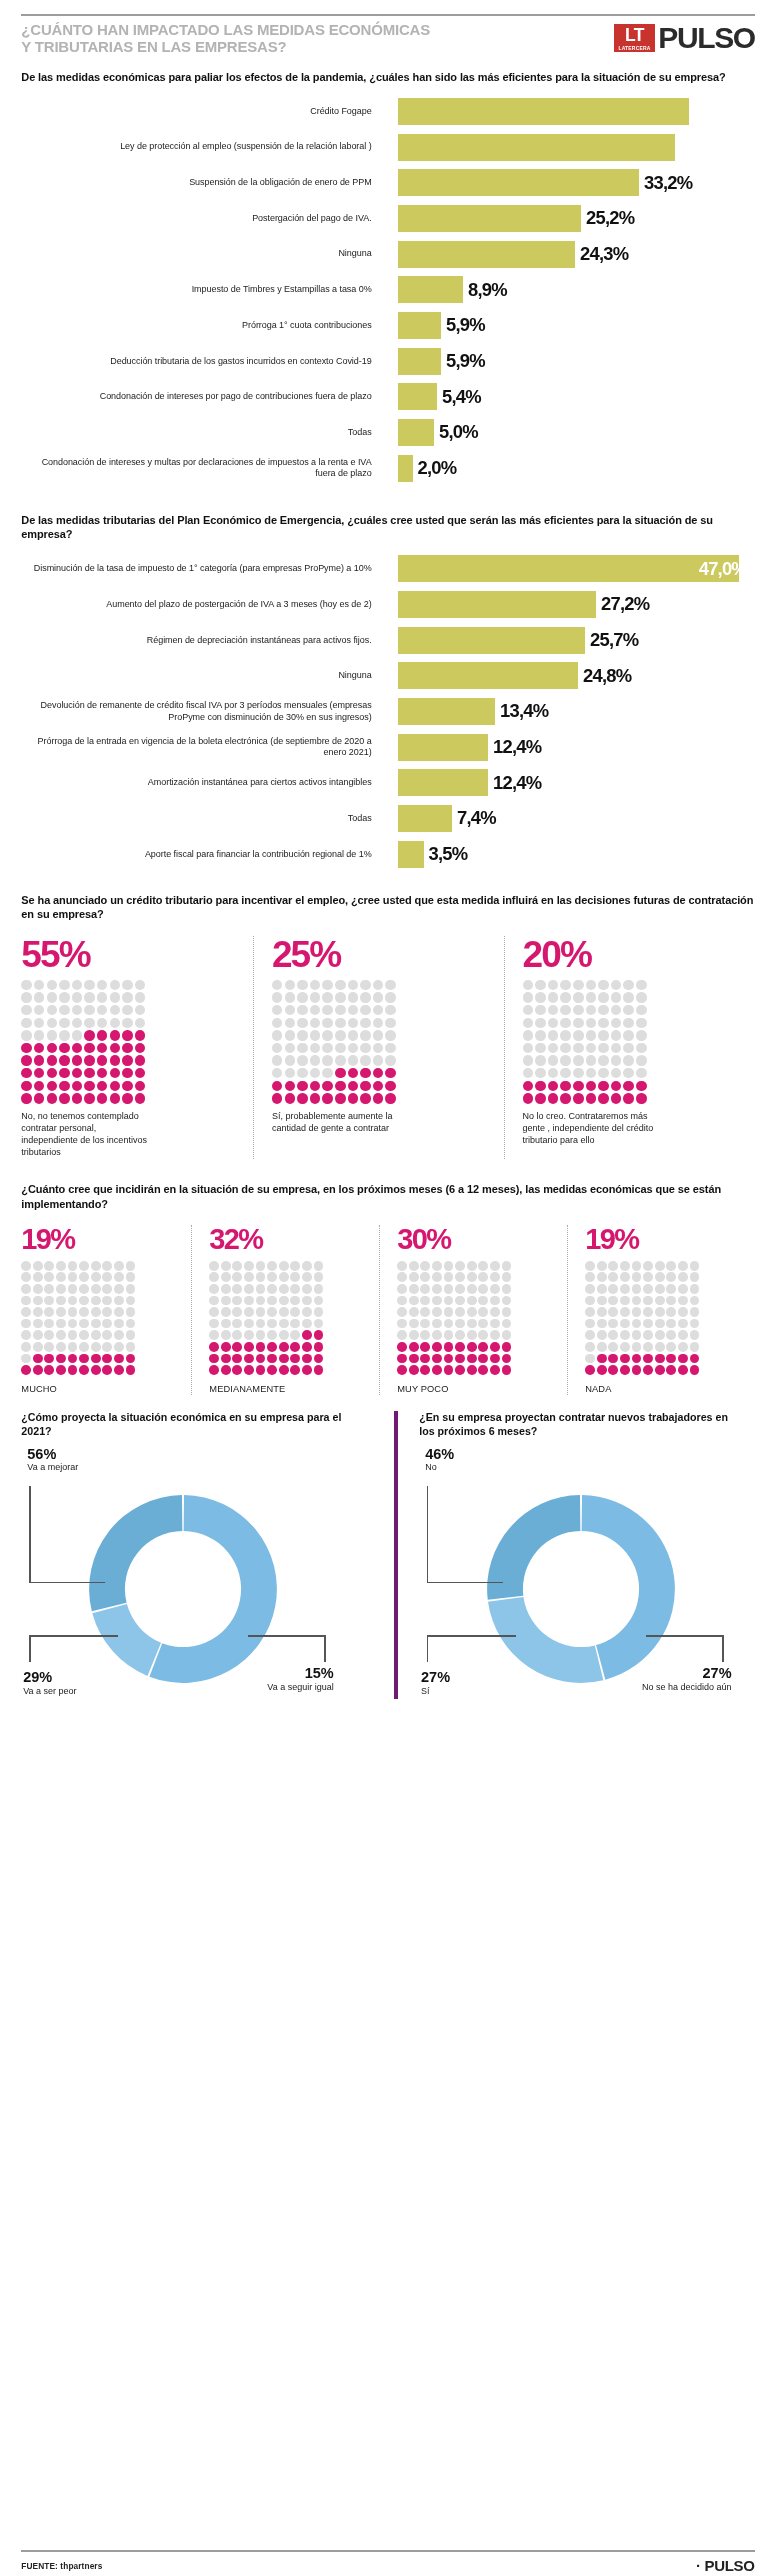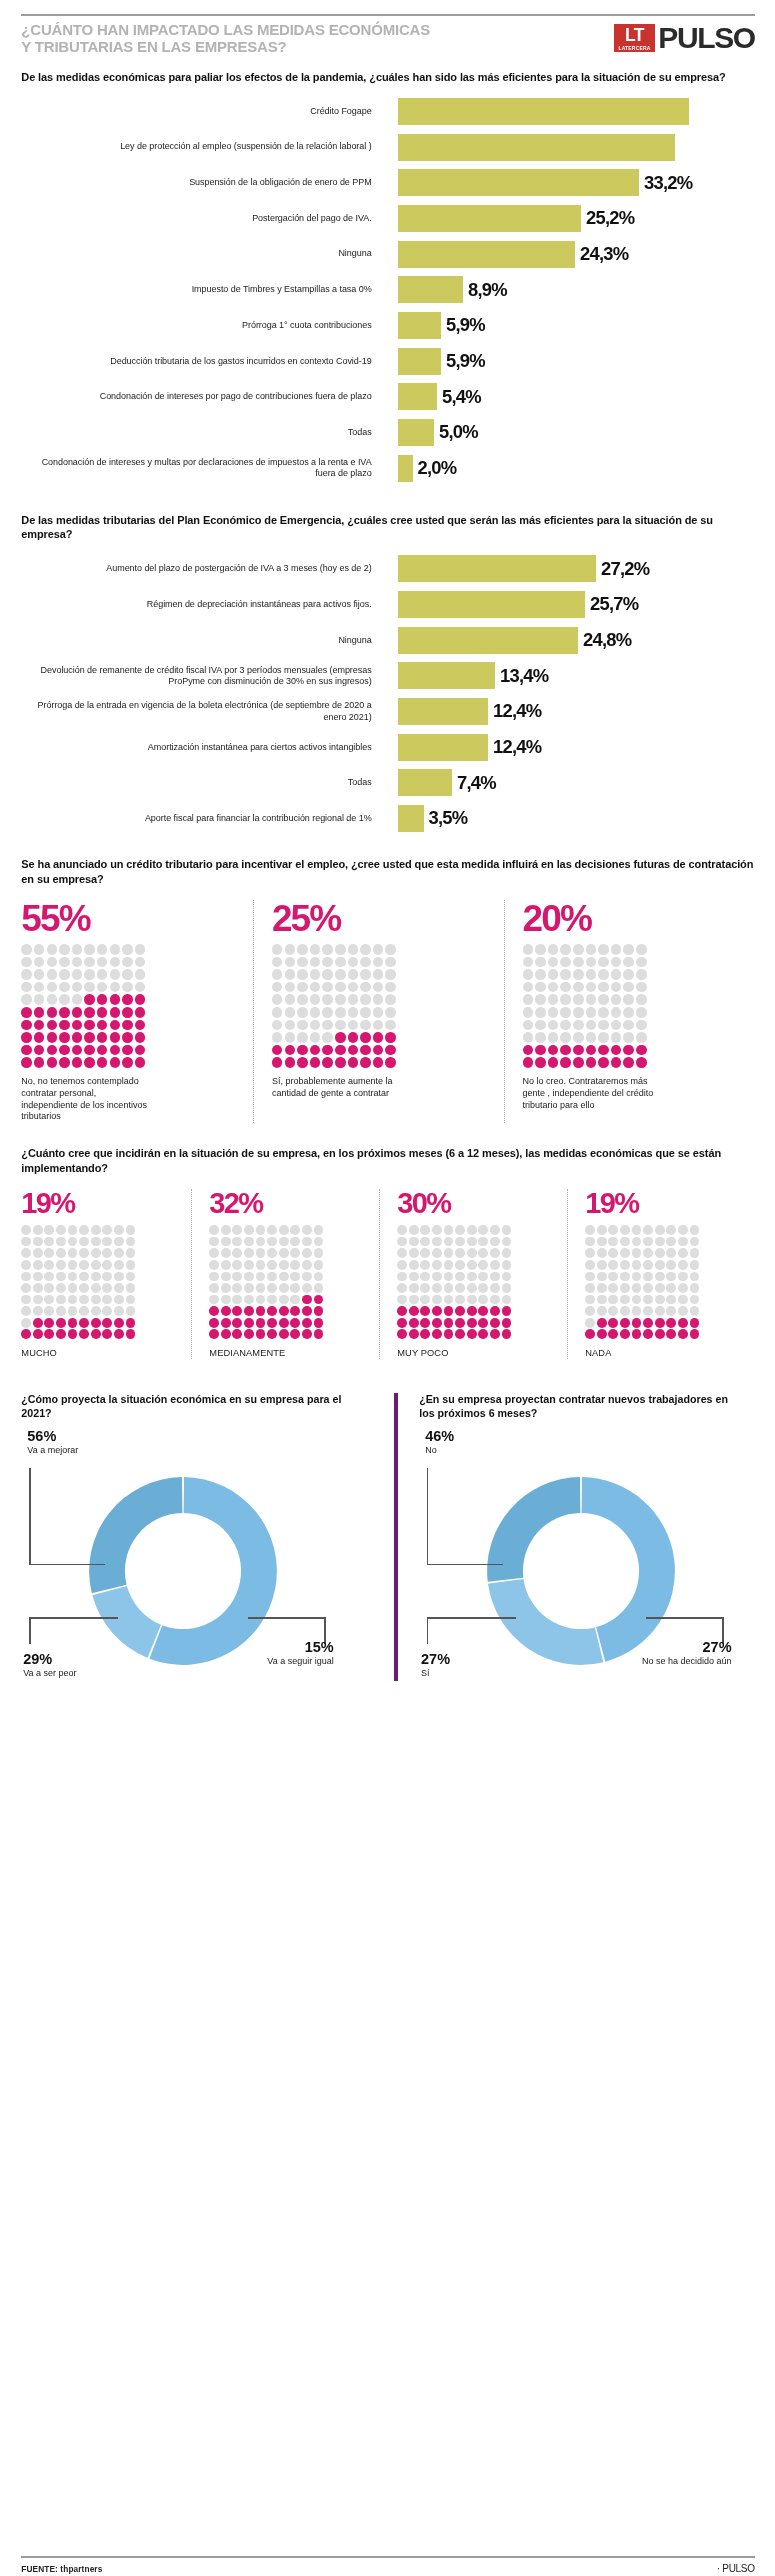--- a/index.html
+++ b/index.html
@@ -175,21 +175,21 @@
     max-width: 131px;
   }
   .dot-cap.bold {
     font-weight: normal;
     font-size: 9.3px;
     letter-spacing: 0.1px;
   }
 
   
   .donutsec {
-    margin-top: 34px;
+    margin-top: 16px;
     display: flex;
     gap: 37px;
   }
   .donutcol {
     flex: 1 1 0;
     position: relative;
     padding-right: 11.6px;
   }
   .donutcol + .donutcol {
     border-left: 4px solid #701a75;
@@ -229,21 +229,21 @@
     line-height: 1.2;
   }
   .cal-bl {
     position: absolute;
     left: 1.9px;
     bottom: 1.9px;
   }
   .cal-br {
     position: absolute;
     right: 11.6px;
-    bottom: 14px;
+    bottom: 6px;
     text-align: right;
   }
   .leader { position: absolute; background: #555555; }
 
   
   .footer {
     position: absolute;
     left: 21.3px;
     right: 21.3px;
     bottom: 15.5px;
@@ -255,22 +255,22 @@
     align-items: center;
     margin-top: 4.8px;
   }
   .footer-src {
     font-size: 8.3px;
     font-weight: bold;
     color: #222222;
     letter-spacing: 0.1px;
   }
   .footer-logo {
-    font-size: 10px;
-    font-weight: normal;
+    font-size: 15px;
+    font-weight: bold;
     color: #222222;
     letter-spacing: -0.3px;
   }
 </style>
 </head>
 <body>
 
 <div id="page">
 
   <div class="rule-top"></div>
@@ -361,20 +361,27 @@
         <div class="bar-label">Condonación de intereses y multas por declaraciones de impuestos a la renta e IVA fuera de plazo</div>
         <div class="bar-track">
           <div class="bar-fill" style="width: 14.5px; background: rgb(204, 202, 95);"></div>
           <div class="bar-val outside">2,0%</div>
         </div>
       </div>
     </div>
 
   <div class="question q2">De las medidas tributarias del Plan Económico de Emergencia, ¿cuáles cree usted que serán las más eficientes para la situación de su empresa?</div>
   <div class="barchart" id="chart2">
+      <div class="bar-row">
+        <div class="bar-label">Disminución de la tasa de impuesto de 1° categoría (para empresas ProPyme) a 10%</div>
+        <div class="bar-track">
+          <div class="bar-fill" style="width: 341px; background: rgb(204, 202, 95);"></div>
+          <div class="bar-val inside">47,0%</div>
+        </div>
+      </div>
       <div class="bar-row">
         <div class="bar-label">Aumento del plazo de postergación de IVA a 3 meses (hoy es de 2)</div>
         <div class="bar-track">
           <div class="bar-fill" style="width: 198px; background: rgb(204, 202, 95);"></div>
           <div class="bar-val outside">27,2%</div>
         </div>
       </div>
       <div class="bar-row">
         <div class="bar-label">Régimen de depreciación instantáneas para activos fijos.</div>
         <div class="bar-track">

